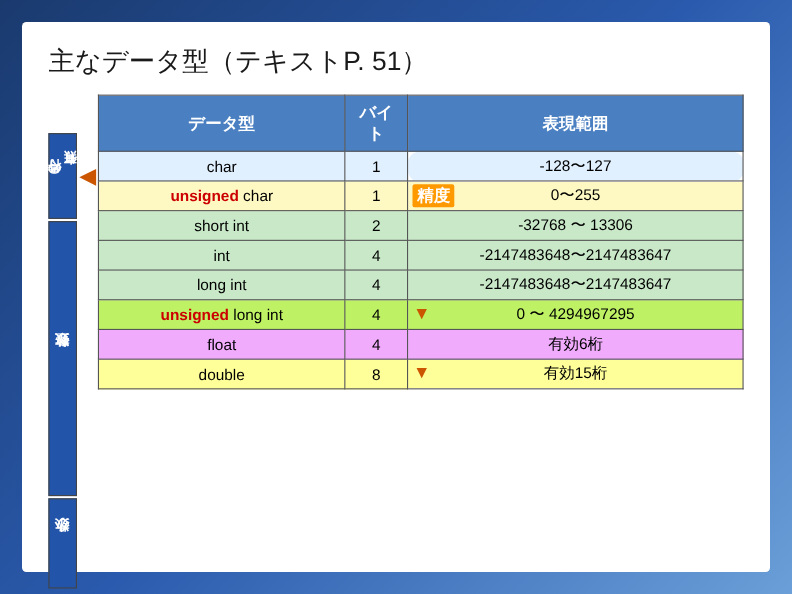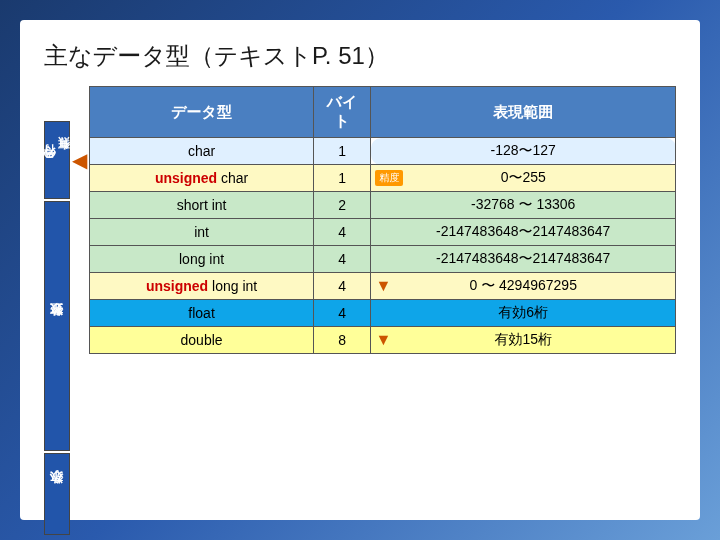--- a/index.html
+++ b/index.html
@@ -57,22 +57,22 @@
     .col-range { width: 300px; }
 
     
     .row-char { background: #e0f0ff; }
     .row-uchar { background: #fef9c3; }
     .row-short { background: #c8e8c8; }
     .row-ushort { background: #c8e8c8; }
     .row-int { background: #c8e8c8; }
     .row-uint { background: #c8e8c8; }
     .row-long { background: #c8e8c8; }
-    .row-ulong { background: #fef9c3; }
-    .row-float { background: #0ea5e9; }
+    .row-ulong { background: #bef264; }
+    .row-float { background: #f0abfc; }
     .row-double { background: #ffff99; margin-left: 39px; }
 
     .unsigned-text {
       color: #cc0000;
       font-weight: bold;
     }
   </style>
 </head>
 <body>
 
@@ -123,21 +123,21 @@
             -128〜127
           </td>
         </tr>
 
         <tr class="row-uchar">
           <td class="col-type">
             <span class="unsigned-text">unsigned</span> char
           </td>
           <td class="col-byte">1</td>
           <td class="col-range" style="position:relative;">
-            <span style="position:absolute; left:4px; top:50%; transform:translateY(-50%); background:#ff9900; color:white; font-size:10px; font-weight:normal; padding:1px 4px; border-radius:2px;">精度</span>
+            <span style="position:absolute; left:4px; top:50%; transform:translateY(-50%); background:#ff9900; color:white; font-size:15px; font-weight:bold; padding:1px 4px; border-radius:2px;">精度</span>
             0〜255
           </td>
         </tr>
 
         <tr class="row-short">
           <td class="col-type">short int</td>
           <td class="col-byte">2</td>
           <td class="col-range">-32768 〜 13306</td>
         </tr>
 

